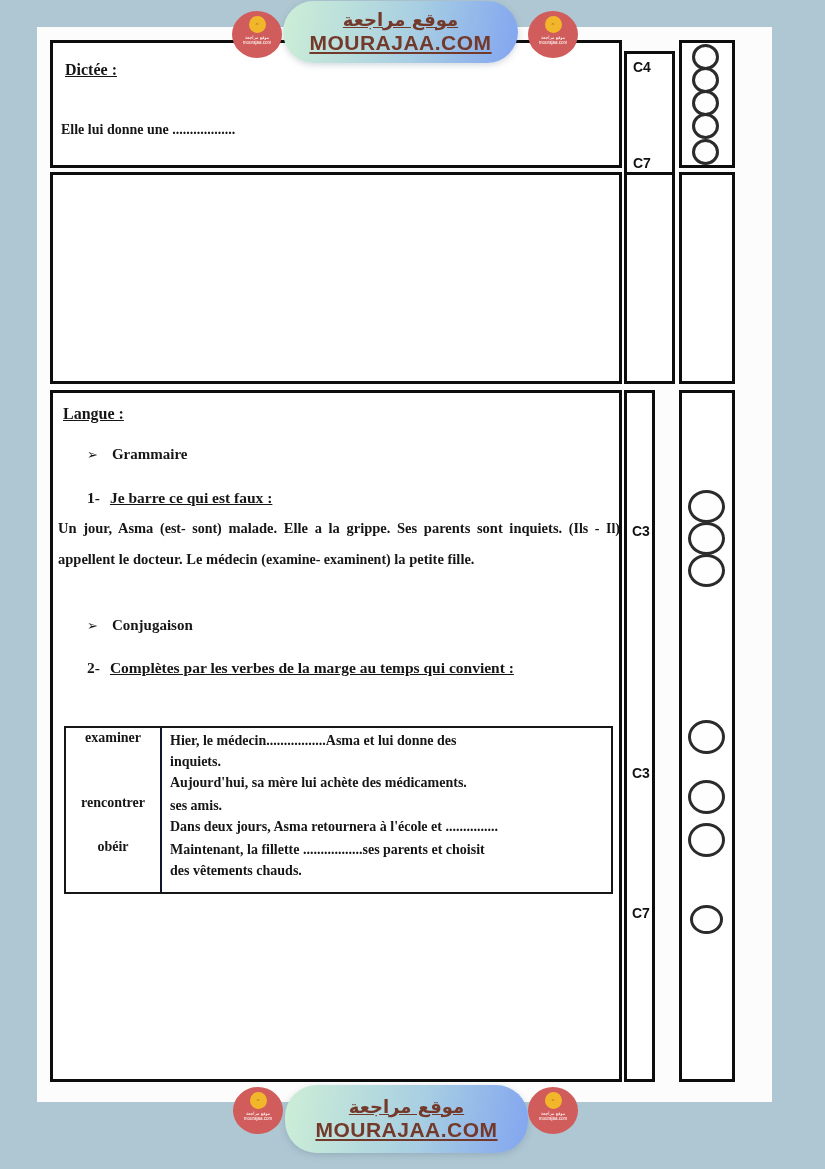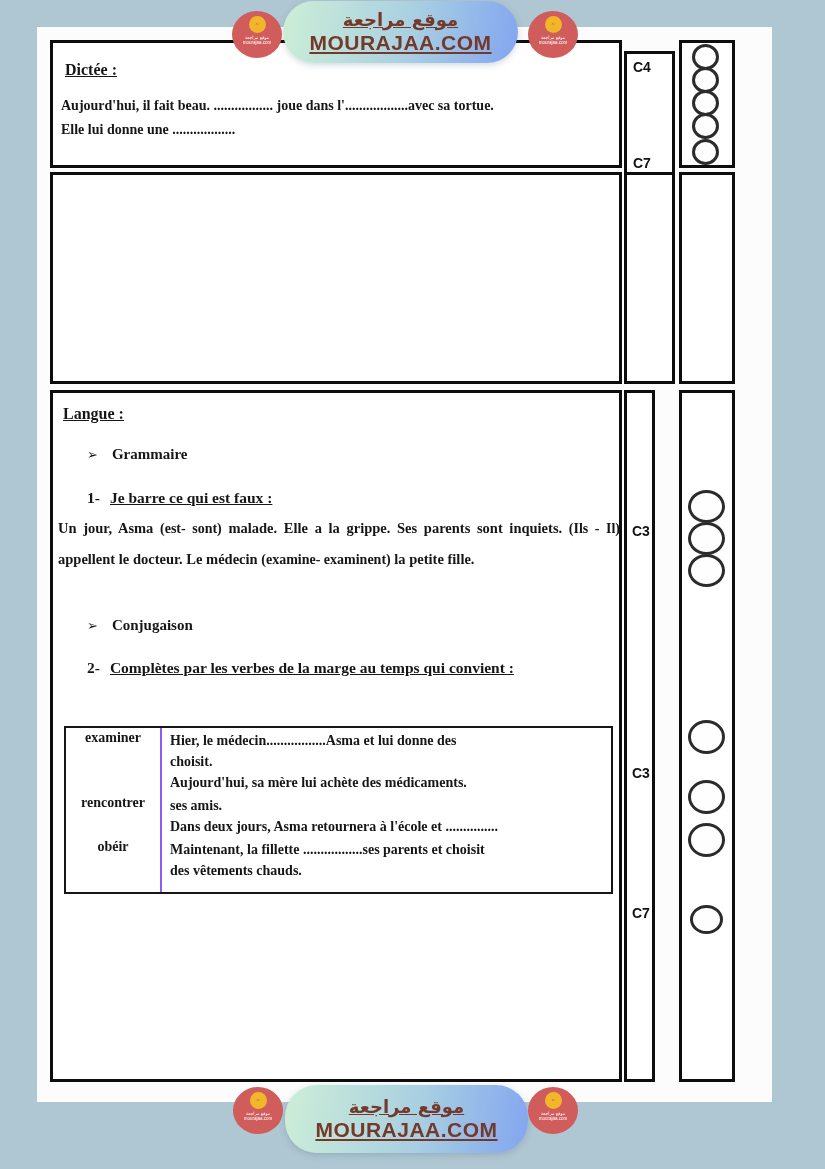--- a/index.html
+++ b/index.html
@@ -63,21 +63,21 @@
   .ex1{left:34px;top:96px;}
   .ex2{left:34px;top:262px;width:480px;line-height:25px;}
   .ex2 .inst{width:430px;}
   .gram-par{position:absolute;left:5px;top:120px;width:562px;font-size:14.5px;line-height:30px;text-align:justify;}
   .gram-par .big{font-size:14px;}
 
   
   .conj-table{position:absolute;left:11px;top:333px;width:549px;height:168px;border:2px solid #161616;box-sizing:border-box;display:flex;flex-direction:column;font-size:14px;}
   .t-row{display:flex;}
   .t-row.filler{flex:1;}
-  .t-verb{width:96px;border-right:2px solid #8b5cf6;text-align:center;padding-top:2px;box-sizing:border-box;flex-shrink:0;}
+  .t-verb{width:96px;border-right:2px solid #0f172a;text-align:center;padding-top:2px;box-sizing:border-box;flex-shrink:0;}
   .t-lines{flex:1;padding:2px 6px 0 8px;line-height:21px;}
 
   
   .pill{position:absolute;border-radius:32px;background:linear-gradient(100deg,#cdeed6 0%,#a8cfe2 55%,#82a5f0 100%);
         display:flex;flex-direction:column;align-items:center;justify-content:center;z-index:6;
         box-shadow:0 2px 6px rgba(80,100,120,.25);}
   .pill-top{left:283px;top:1px;width:235px;height:62px;}
   .pill-bottom{left:285px;top:1085px;width:243px;height:68px;}
   .pill .ar{font-family:"DejaVu Sans", sans-serif;font-weight:bold;font-size:18px;color:#73392a;text-decoration:underline;line-height:1.2;}
   .pill .en{font-family:"Liberation Sans", sans-serif;font-weight:bold;font-size:21px;color:#73392a;text-decoration:underline;letter-spacing:.5px;line-height:1.2;}
@@ -95,21 +95,20 @@
 </style>
 </head>
 <body>
 
 <div class="stage">
 
   <div class="paper"></div>
 
   <div class="box main-r1 doc">
     <div class="dictee-title">Dictée :</div>
-    <div class="dictee-l1">Aujourd'hui, il fait beau. ................. joue dans l'..................avec sa tortue.</div>
     <div class="dictee-l2">Elle lui donne une ..................</div>
   </div>
 
   <div class="box main-r2"></div>
 
   <div class="box main-r3 doc">
     <div class="langue-title">Langue :</div>
 
     <div class="bullet-head h-gram">
       <span class="arrow">➢</span><span>Grammaire</span>
@@ -129,21 +128,21 @@
     <div class="num-head ex2">
       <span class="num">2-</span>
       <span class="inst">Complètes par les verbes de la marge au temps qui convient :</span>
     </div>
 
     <div class="conj-table" id="conj-table">
         <div class="t-row">
           <div class="t-verb">examiner</div>
           <div class="t-lines">
             <div>Hier, le médecin.................Asma et lui donne des</div>
-            <div>choisit.</div>
+            <div>inquiets.</div>
             <div>Aujourd'hui, sa mère lui achète des médicaments.</div>
           </div>
         </div>
         <div class="t-row">
           <div class="t-verb">rencontrer</div>
           <div class="t-lines">
             <div>ses amis.</div>
             <div>Dans deux jours, Asma retournera à l'école et ...............</div>
           </div>
         </div>

